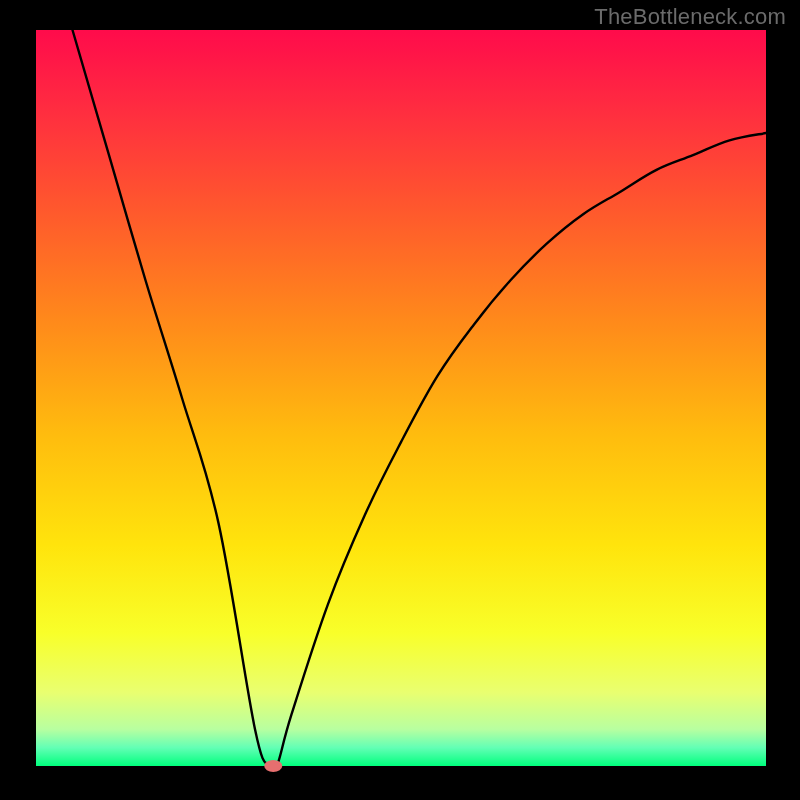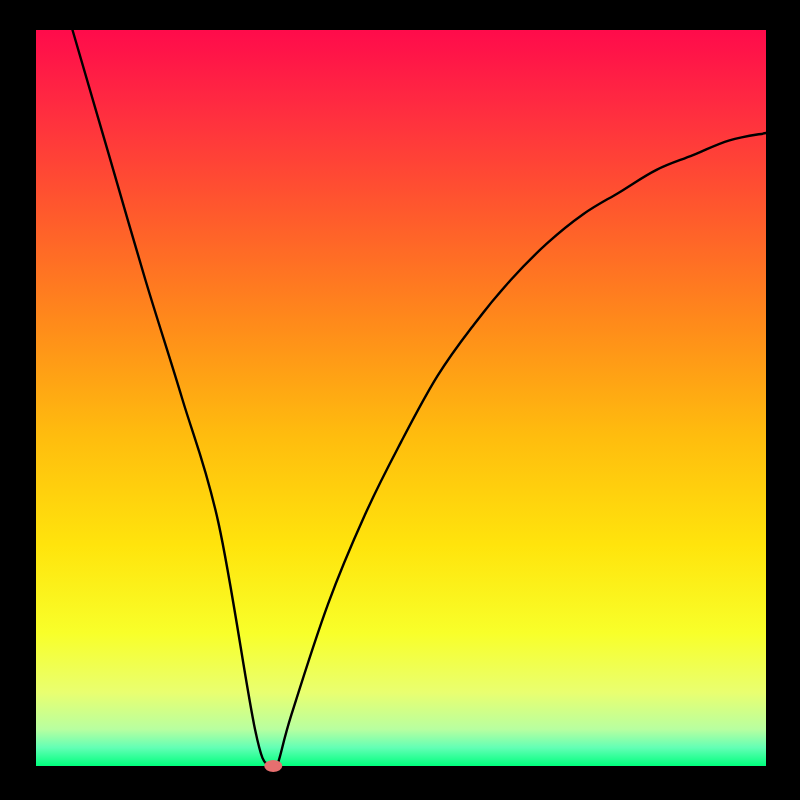--- a/index.html
+++ b/index.html
@@ -49,13 +49,14 @@
           <stop offset="90.00%" stop-color="#e9ff70"></stop>
           <stop offset="95.00%" stop-color="#b8ffa0"></stop>
           <stop offset="97.50%" stop-color="#63ffb5"></stop>
           <stop offset="100.00%" stop-color="#00ff7d"></stop>
         </linearGradient>
     </defs>
     <rect id="plot-bg" fill="url(#bg-grad)" x="36" y="30" width="730" height="736"></rect>
     <path id="curve" fill="none" stroke="#000" stroke-width="2.4" stroke-linecap="round" stroke-linejoin="round" d="M 72.50 30.00 C 79.07 52.52, 95.86 110.08, 109.00 155.12 C 122.14 200.16, 132.36 236.52, 145.50 280.24 C 158.64 323.96, 168.86 354.28, 182.00 398.00 C 195.14 441.72, 205.36 463.50, 218.50 523.12 C 231.64 582.74, 245.80 685.48, 255.00 729.20 C 264.20 772.92, 265.66 759.38, 269.60 766.00 C 273.54 772.62, 272.96 775.27, 276.90 766.00 C 280.84 756.73, 282.30 743.63, 291.50 714.48 C 300.70 685.33, 314.86 639.85, 328.00 604.08 C 341.14 568.31, 351.36 544.91, 364.50 515.76 C 377.64 486.61, 387.86 467.33, 401.00 442.16 C 414.14 416.99, 424.36 397.12, 437.50 375.92 C 450.64 354.72, 460.86 341.62, 474.00 324.40 C 487.14 307.18, 497.36 294.81, 510.50 280.24 C 523.64 265.67, 533.86 255.36, 547.00 243.44 C 560.14 231.52, 570.36 223.27, 583.50 214.00 C 596.64 204.73, 606.86 199.87, 620.00 191.92 C 633.14 183.97, 643.36 176.46, 656.50 169.84 C 669.64 163.22, 679.86 160.42, 693.00 155.12 C 706.14 149.82, 716.36 144.37, 729.50 140.40 C 742.64 136.43, 759.43 134.36, 766.00 133.04"></path>
     <ellipse id="marker" rx="9" ry="6" cx="273.25" cy="766" fill="#e76f6f"></ellipse>
   </svg>
+  <div class="watermark">TheBottleneck.com</div>
 </div>
 
 </body></html>

